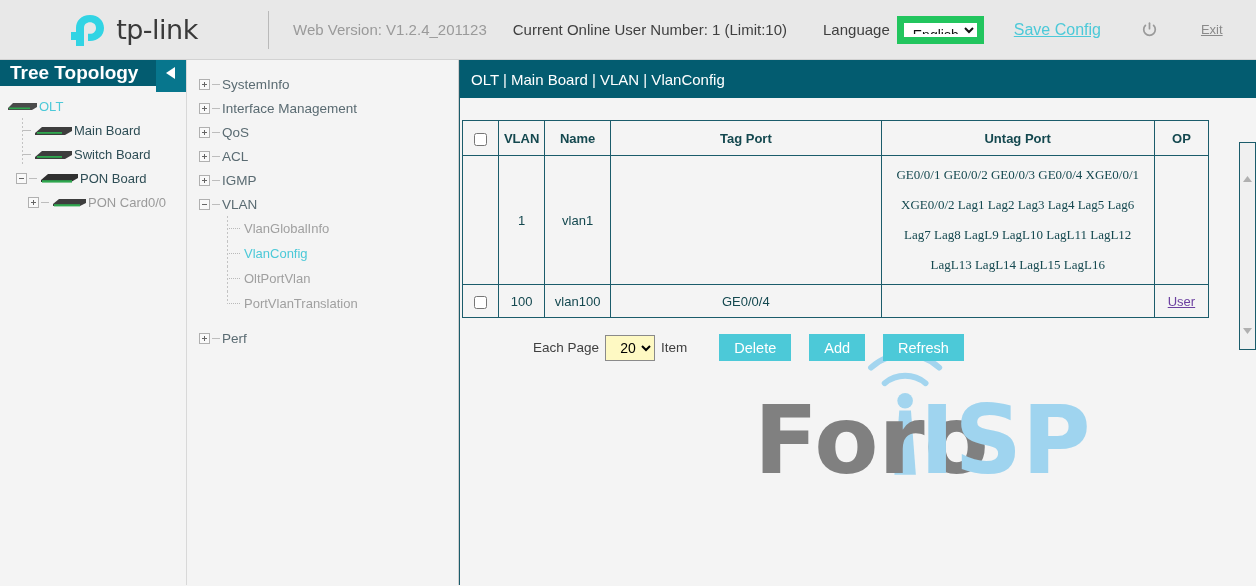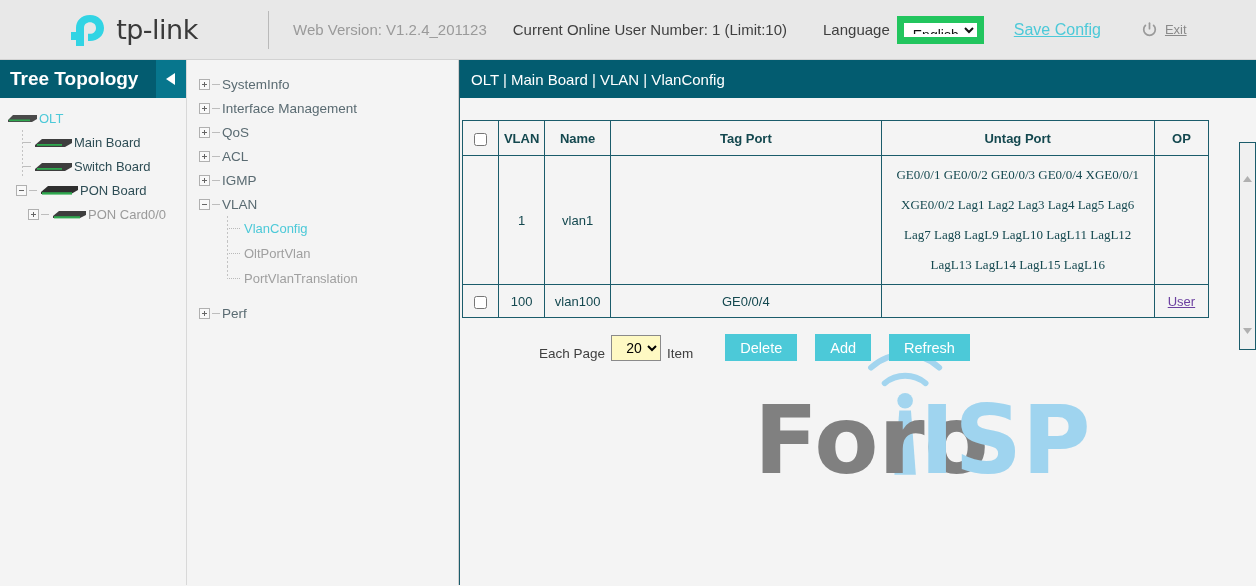--- a/index.html
+++ b/index.html
@@ -86,38 +86,39 @@
     display: flex;
     align-items: center;
     gap: 7px;
     cursor: pointer;
   }
   .power-icon { width: 17px; height: 17px; display:block; }
   .exit-text {
     font-size: 13px;
     color: #8a8a8a;
     text-decoration: underline;
+    margin-left: 36px;
   }
 
   
   .body-wrap {
     display: flex;
     height: 525px;
     background: #f4f4f4;
   }
 
   
   .tree-panel {
     width: 187px;
     background: #f4f4f4;
     border-right: 1px solid #d8d8d8;
     flex: 0 0 187px;
   }
   .tree-header {
-    height: 38px;
+    height: 26px;
     background: #035c70;
     display: flex;
     align-items: center;
     justify-content: space-between;
     padding-left: 10px;
   }
   .tree-title {
     color: #ffffff;
     font-size: 19px;
     font-weight: bold;
@@ -338,26 +339,25 @@
     align-items: center;
     justify-content: center;
     cursor: pointer;
   }
   .vscroll .arrow.up { margin-top: 27px; }
   .vscroll .arrow.down { position: absolute; bottom: 10px; left: 0;}
 
   
   .controls {
     display: flex;
-    align-items: flex-end;
+    align-items: center;
     margin-top: 16px;
     padding-left: 73px;
     position: relative;
     z-index: 1;
-    margin-left: 6px;
   }
   .ctl-label {
     font-size: 13.5px;
     color: #3f3f3f;
   }
   .page-select {
     margin: 0 6px;
     font-family: "Liberation Sans", sans-serif;
     font-size: 14px;
     border: 1px solid #8a8a8a;
@@ -503,20 +503,25 @@
       <span class="expander plus"></span>
       <span class="tee"></span>
       <span class="nav-label">IGMP</span>
     </div>
     <div class="nav-item">
       <span class="expander"></span>
       <span class="tee"></span>
       <span class="nav-label">VLAN</span>
     </div>
 
+    <div class="nav-sub">
+      <span class="sub-tree-line"></span>
+      <span class="sub-tee"></span>
+      <span class="sub-label">VlanGlobalInfo</span>
+    </div>
     <div class="nav-sub">
       <span class="sub-tree-line"></span>
       <span class="sub-tee"></span>
       <span class="sub-label active">VlanConfig</span>
     </div>
     <div class="nav-sub">
       <span class="sub-tree-line"></span>
       <span class="sub-tee"></span>
       <span class="sub-label">OltPortVlan</span>
     </div>

